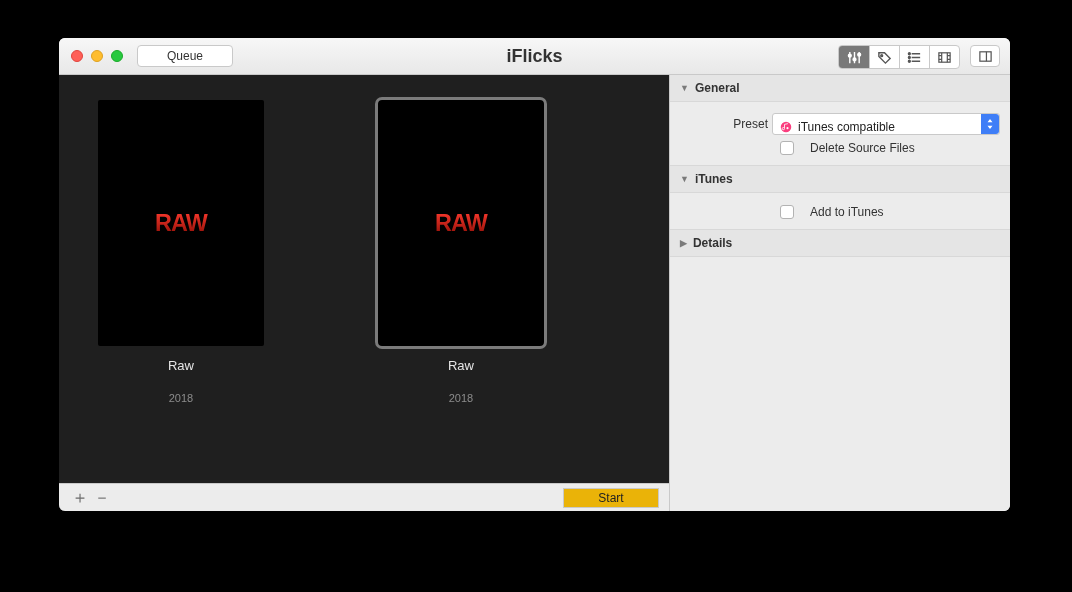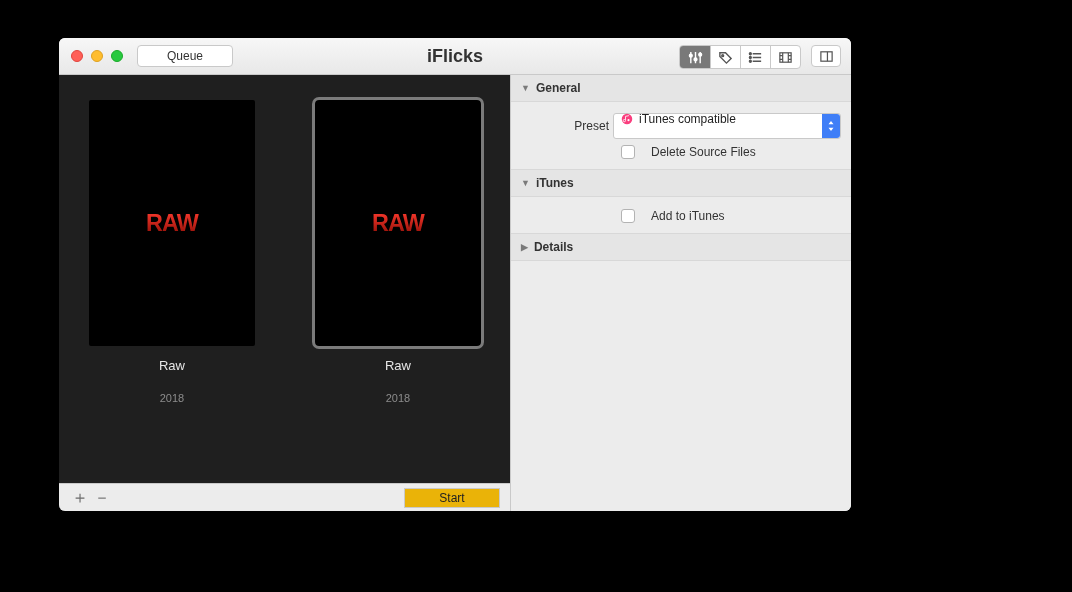--- a/index.html
+++ b/index.html
@@ -1,19 +1,19 @@
 <!DOCTYPE html>
 <html><head>
 <meta charset="utf-8">
 <style>
   * { box-sizing: border-box; margin: 0; padding: 0; font-family: -apple-system, "Helvetica Neue", Arial, sans-serif; }
   body { width:1072px; height:592px; background:#000; overflow:hidden; }
 
   .window {
-    position:absolute; left:59px; top:38px; width:792px; height:473px;
+    position:absolute; left:59px; top:38px; width:951px; height:473px;
     background:#ececec; border-radius:6px; box-shadow:0 20px 60px rgba(0,0,0,.55);
     display:flex; flex-direction:column; overflow:hidden;
   }
 
   
   .titlebar {
     height:37px; background:linear-gradient(#f7f7f7,#e8e8e8);
     border-bottom:1px solid #c9c9c9;
     display:flex; align-items:center; position:relative;
   }
@@ -32,21 +32,21 @@
   .seg { width:30px; height:22px; display:flex; align-items:center; justify-content:center; border-left:1px solid #c9c9c9; color:#555; }
   .seg:first-child { border-left:none; }
   .seg.active { background:#797979; color:#fff; }
   .seg svg { width:15px; height:15px; }
   .panel-toggle { position:absolute; right:10px; top:7px; width:30px; height:22px; border:1px solid #c9c9c9; border-radius:4px; background:#fff; display:flex; align-items:center; justify-content:center; color:#555; }
   .panel-toggle svg { width:15px; height:15px; }
 
   
   .body { flex:1; display:flex; min-height:0; }
   .content { flex:1; background:#1f1f1f; display:flex; flex-direction:column; min-width:0; }
-  .grid { flex:1; display:flex; align-items:flex-start; padding:25px 30px; gap:60px; overflow:auto; }
+  .grid { flex:1; display:flex; align-items:flex-start; padding:25px 12px; gap:60px; overflow:auto; }
   .card { width:220px; text-align:center; }
   .poster {
     width:166px; height:246px; margin:0 auto; background:#000;
     display:flex; align-items:center; justify-content:center;
     border-radius:2px;
   }
   .card.selected .poster { outline:3px solid #7b7b7b; border-radius:4px; outline-offset:0; }
   .poster-label { margin-top:12px; font-size:13px; color:#e6e6e6; }
   .poster-year  { font-size:11px; color:#8c8c8c; margin-top:19px; }
   .raw-logo { font-family:"Arial Black",Arial,sans-serif; font-weight:900; font-size:28px; letter-spacing:-1px; }
@@ -70,21 +70,21 @@
     padding:6px 10px; font-weight:600; border-bottom:1px solid #d8d8d8;
     background:#e5e5e5;
   }
   .section-hdr.top { border-top:none; }
   .section-hdr .tri { font-size:9px; color:#7a7a7a; }
   .section-body { padding:6px 10px 10px 10px; background:#ececec; border-bottom:1px solid #d8d8d8; }
   .row { display:flex; align-items:center; margin:5px 0; }
   .lbl { width:92px; text-align:right; padding-right:4px; font-size:12px; color:#333; }
   .select, .input {
     flex:1; height:22px; border:1px solid #c9c9c9; background:#fff; border-radius:3px;
-    display:flex; align-items:flex-end; padding:12px 6px; font-size:12px; color:#222;
+    display:flex; align-items:flex-start; padding:6px 6px; font-size:12px; color:#222;
     position:relative;
   }
   .select .after {
     position:absolute; right:0; top:0; bottom:0; width:18px;
     background:#3f7ef7; border-radius:0 3px 3px 0;
     display:flex; align-items:center; justify-content:center;
   }
   .select .after svg { width:8px; height:10px; color:#fff; }
   .select .pre-icon { width:14px; height:14px; margin-right:5px; display:flex; align-items:center; justify-content:center; }
   .chkrow { display:flex; align-items:center; margin:6px 0 0 100px; gap:16px; font-size:12px; color:#333; }

